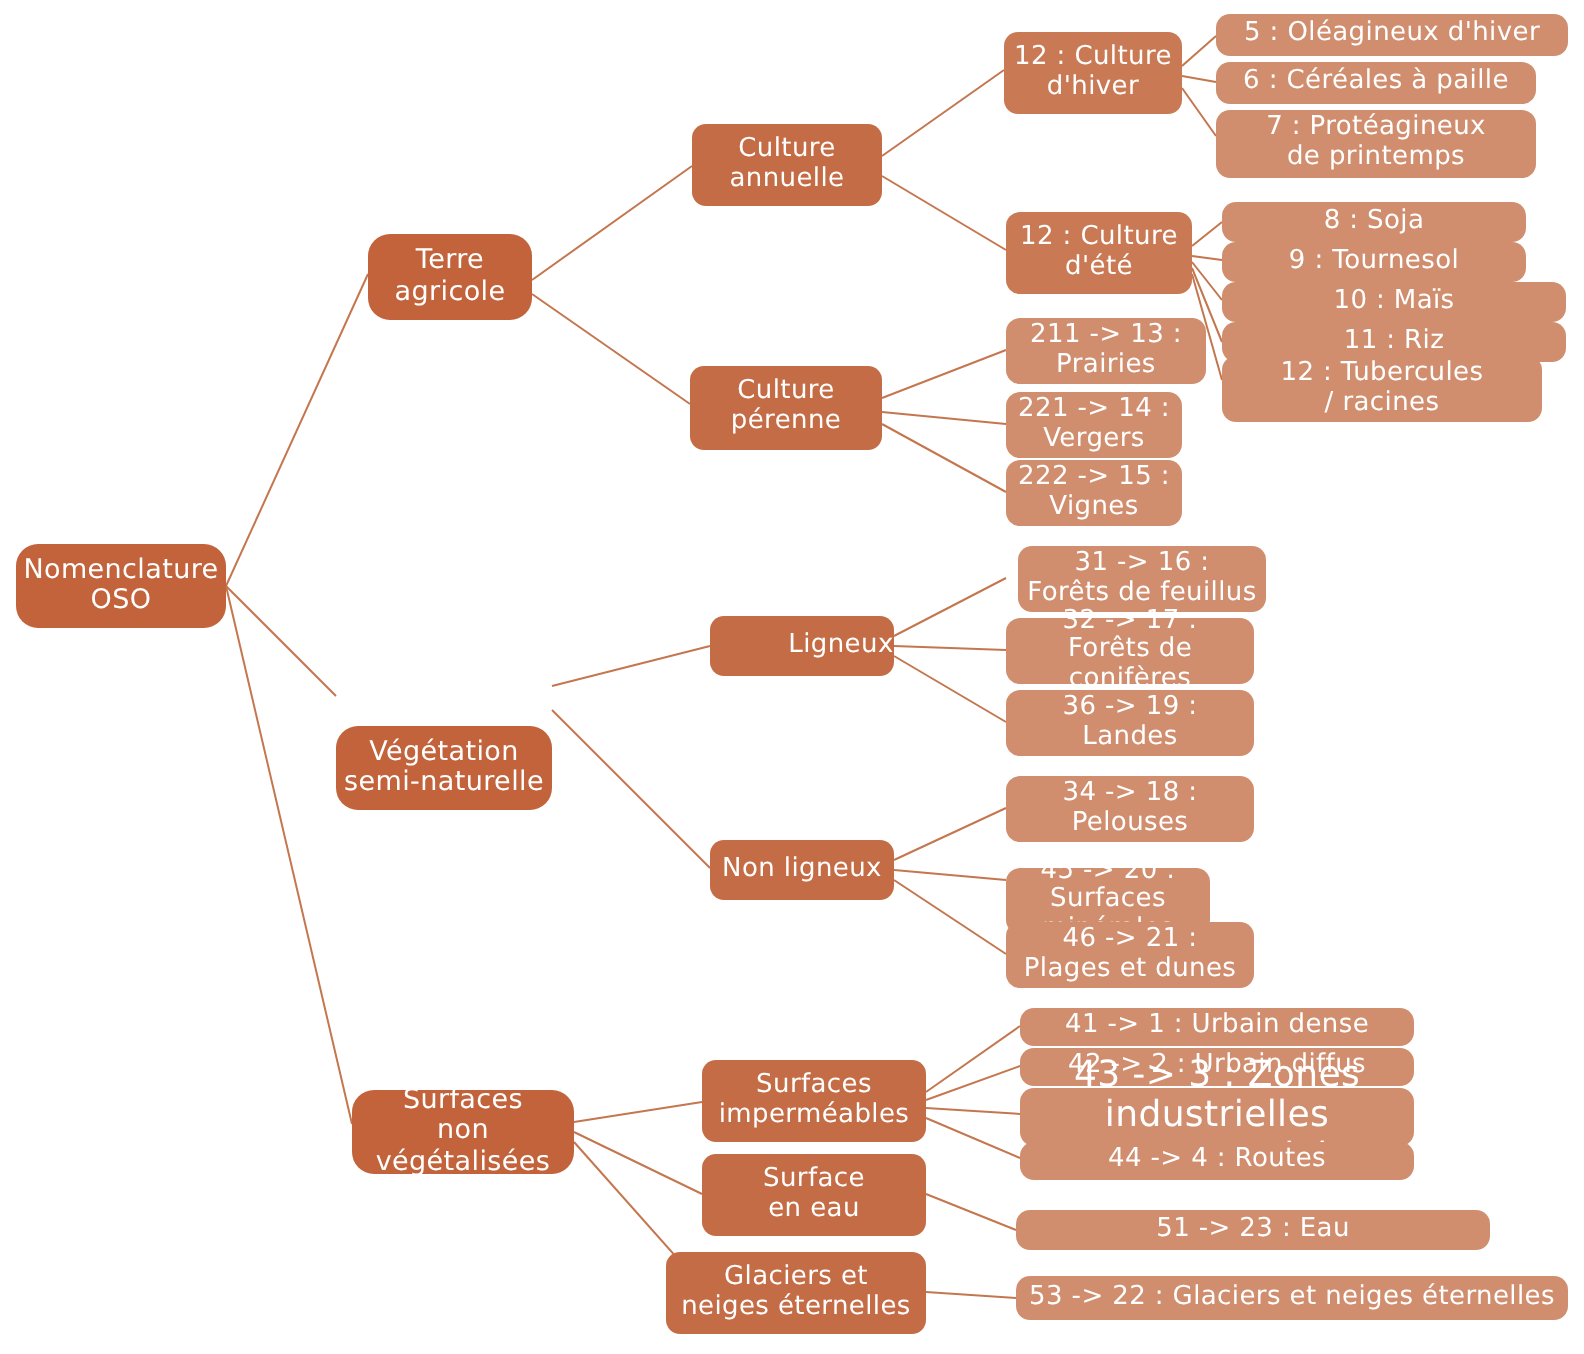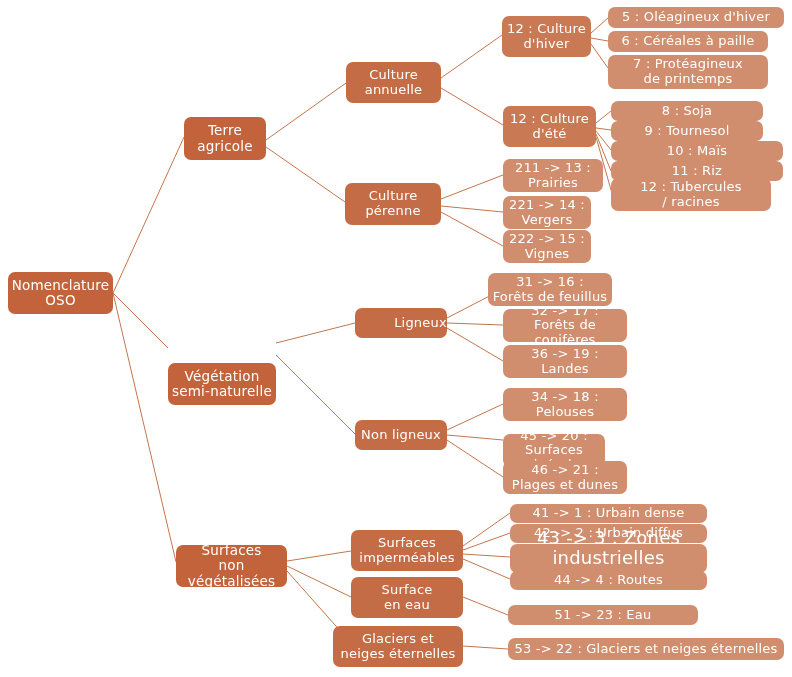--- a/index.html
+++ b/index.html
@@ -27,21 +27,21 @@
     align-items:center;
     justify-content:center;
     text-align:center;
     color:#ffffff;
     border-radius:7px;
     line-height:1.12;
     white-space:pre-line;
     padding:2px 4px;
     letter-spacing:0.2px;
   }
-  .lvl1{ background:#C2633C; font-size:13.5px; }
+  .lvl1{ background:#C2633C; font-size:13.5px;border-radius:11px; }
   .lvl2{ background:#C46C45; font-size:13px; }
   .lvl3{ background:#C97A55; font-size:13px; }
   .leaf{ background:#D08E6F; font-size:13px; }
 </style>
 </head>
 <body>
 
 <div id="diagram">
 
   <svg id="edges" viewBox="0 0 792 677" width="792" height="677">
@@ -145,21 +145,21 @@
   <div class="node leaf" style="left:503px;top:196px;width:88px;height:33px;">221 -&gt; 14 :
 Vergers</div>
 
   <div class="node leaf" style="left:503px;top:230px;width:88px;height:33px;">222 -&gt; 15 :
 Vignes</div>
 
   <div class="node lvl2" style="left:355px;top:308px;width:92px;height:30px;padding-left:43px;">Ligneux</div>
 
   <div class="node lvl2" style="left:355px;top:420px;width:92px;height:30px;">Non ligneux</div>
 
-  <div class="node leaf" style="left:488px;top:273px;width:124px;height:33px;">31 -&gt; 16 :
+  <div class="node leaf" style="left:509px;top:273px;width:124px;height:33px;">31 -&gt; 16 :
 Forêts de feuillus</div>
 
   <div class="node leaf" style="left:503px;top:309px;width:124px;height:33px;">32 -&gt; 17 :
 Forêts de conifères</div>
 
   <div class="node leaf" style="left:503px;top:345px;width:124px;height:33px;">36 -&gt; 19 :
 Landes</div>
 
   <div class="node leaf" style="left:503px;top:388px;width:124px;height:33px;">34 -&gt; 18 :
 Pelouses</div>
@@ -181,17 +181,17 @@
 
   <div class="node leaf" style="left:510px;top:504px;width:197px;height:19px;">41 -&gt; 1 : Urbain dense</div>
 
   <div class="node leaf" style="left:510px;top:524px;width:197px;height:19px;">42 -&gt; 2 : Urbain diffus</div>
 
   <div class="node leaf" style="left:510px;top:544px;width:197px;height:29px;font-size:18px;">43 -&gt; 3 : Zones industrielles
 et commerciales</div>
 
   <div class="node leaf" style="left:510px;top:571px;width:197px;height:19px;">44 -&gt; 4 : Routes</div>
 
-  <div class="node leaf" style="left:508px;top:605px;width:190px;height:20px;">51 -&gt; 23  : Eau</div>
+  <div class="node leaf" style="left:508px;top:605px;width:237px;height:20px;">51 -&gt; 23  : Eau</div>
 
   <div class="node leaf" style="left:508px;top:638px;width:276px;height:22px;">53 -&gt; 22 : Glaciers et neiges éternelles</div>
 
 </div>
 
 </body></html>

